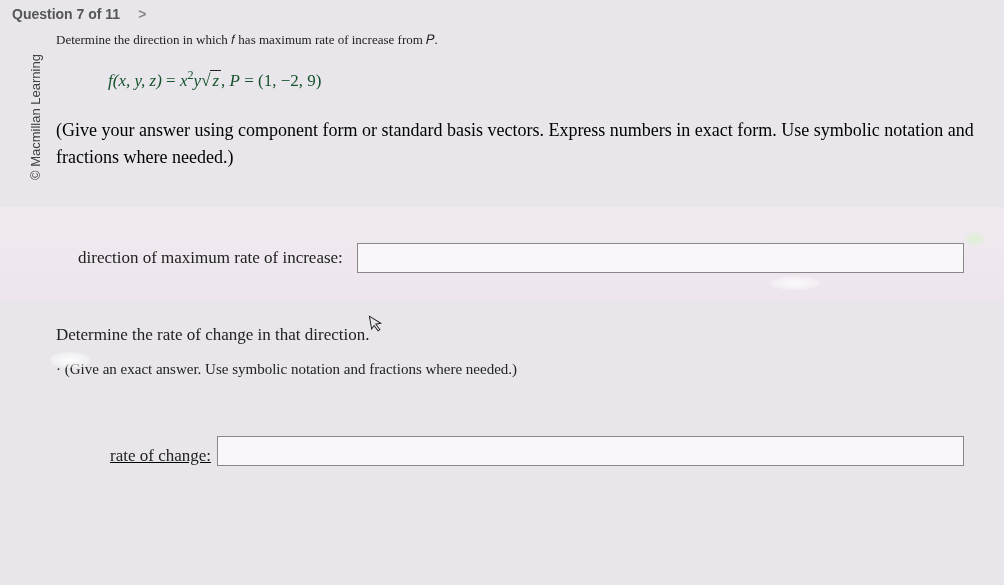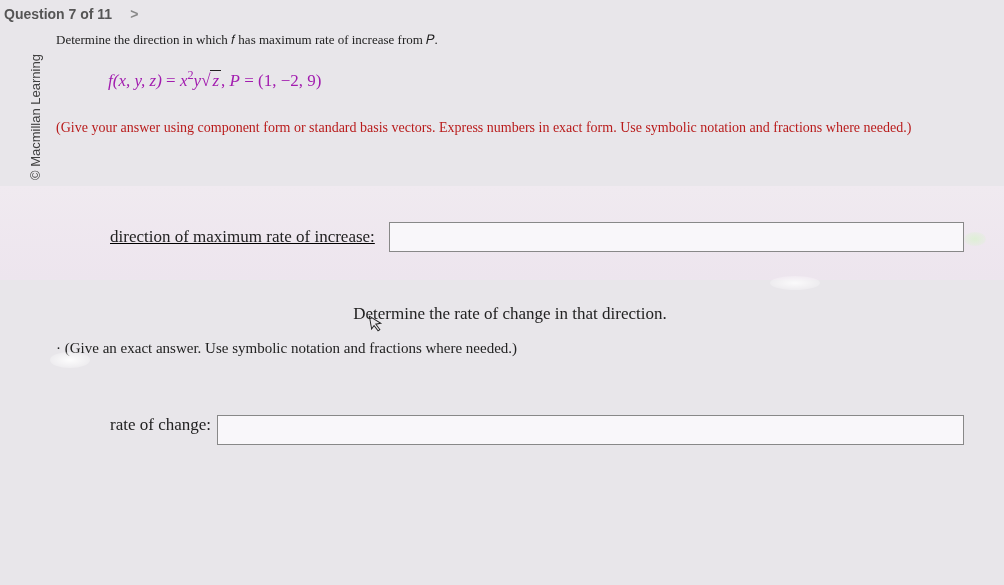--- a/index.html
+++ b/index.html
@@ -10,21 +10,21 @@
     body {
       font-family: Georgia, 'Times New Roman', serif;
       background: #e8e6ea;
       width: 1004px;
       height: 585px;
       position: relative;
       overflow: hidden;
     }
     .header {
       display: flex;
-      padding: 6px 4px;
+      padding: 6px 12px;
       color: #555;
       font-family: Arial, sans-serif;
       font-size: 14px;
       font-weight: bold;
     }
     .header .chevron {
       margin-left: 18px;
       font-size: 14px;
       color: #888;
       font-weight: bold;
@@ -46,48 +46,47 @@
       white-space: nowrap;
     }
     .prompt {
       font-size: 13px;
       color: #222;
       margin-top: 4px;
       margin-bottom: 20px;
     }
     .formula {
       font-size: 17px;
-      color: #a21caf;
+      color: #14532d;
       margin-left: 52px;
       margin-bottom: 26px;
       font-family: Georgia, 'Times New Roman', serif;
     }
     .formula .fn { font-style: italic; }
     .formula sup { font-size: 0.72em; vertical-align: super; }
     .sqrt-wrap {
       display: inline-block;
       position: relative;
     }
     .sqrt-wrap .radicand {
       border-top: 1px solid #222;
       padding: 0 2px;
       font-style: italic;
     }
     .instructions {
-      font-size: 14px;
-      color: #b91c1c;
-      margin-bottom: 48px;
+      font-size: 18px;
+      color: #000000;
+      margin-bottom: 36px;
       line-height: 1.5;
     }
     .answer-block {
       background: linear-gradient(180deg, #f0eaf0 0%, #ede5ee 100%);
-      padding: 36px 40px 28px 56px;
+      padding: 36px 40px 28px 24px;
       margin-left: -56px;
       margin-right: -8px;
-      text-decoration: underline;
     }
     .answer-row {
       display: flex;
       align-items: center;
       gap: 8px;
     }
     .answer-label {
       font-size: 17px;
       color: #222;
       margin-right: 6px;
@@ -102,34 +101,34 @@
     }
     .second-block {
       padding: 24px 40px 20px 56px;
       margin-left: -56px;
       margin-right: -8px;
     }
     .second-block .q {
       font-size: 17px;
       color: #222;
       margin-bottom: 16px;
-      text-align: center;
     }
     .second-block .instr2 {
       font-size: 15px;
       color: #222;
       margin-bottom: 58px;
     }
     .second-block .instr2::before {
       content: "· ";
     }
     .rate-row {
       display: flex;
-      align-items: flex-start;
+      align-items: flex-end;
       margin-left: 54px;
+      text-decoration: underline;
     }
     .rate-row .answer-input {
       max-width: 760px;
     }
     .cursor-icon {
       position: absolute;
       left: 370px;
       top: 314px;
       font-size: 16px;
       color: #222;

